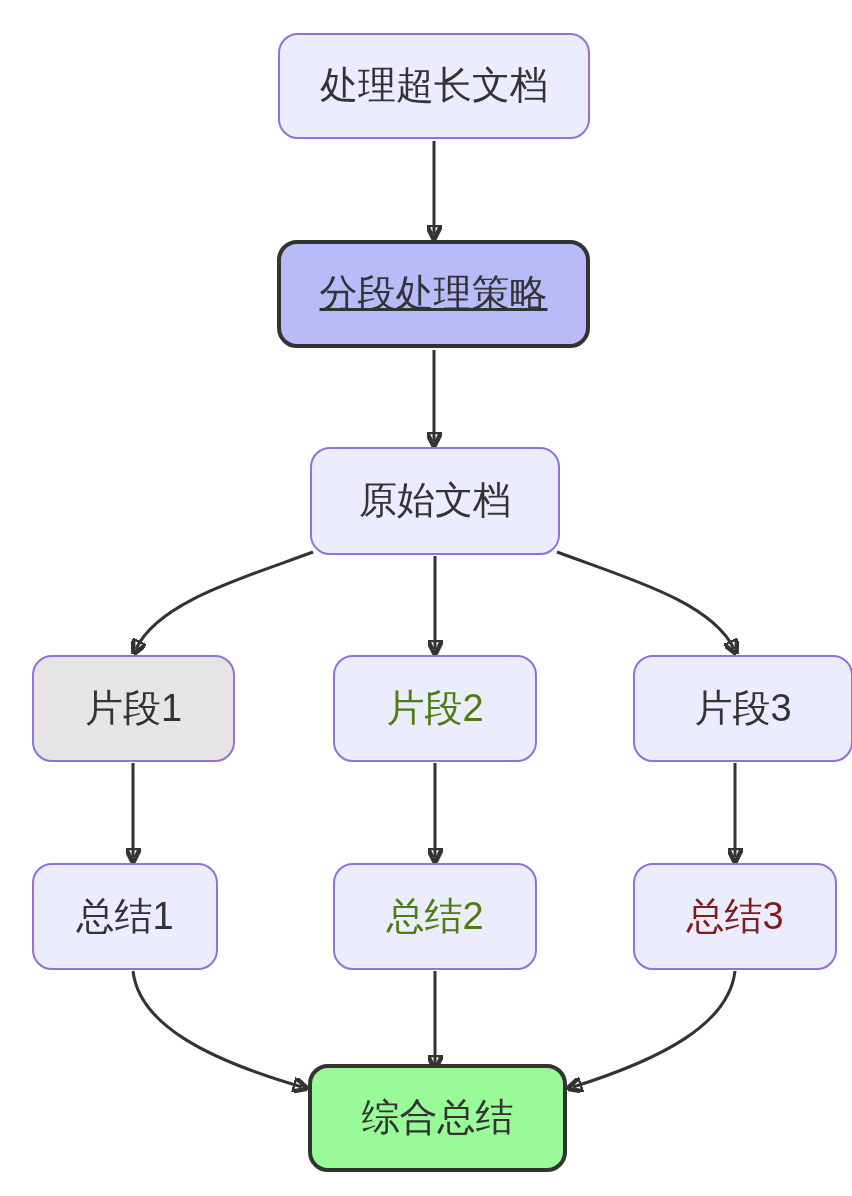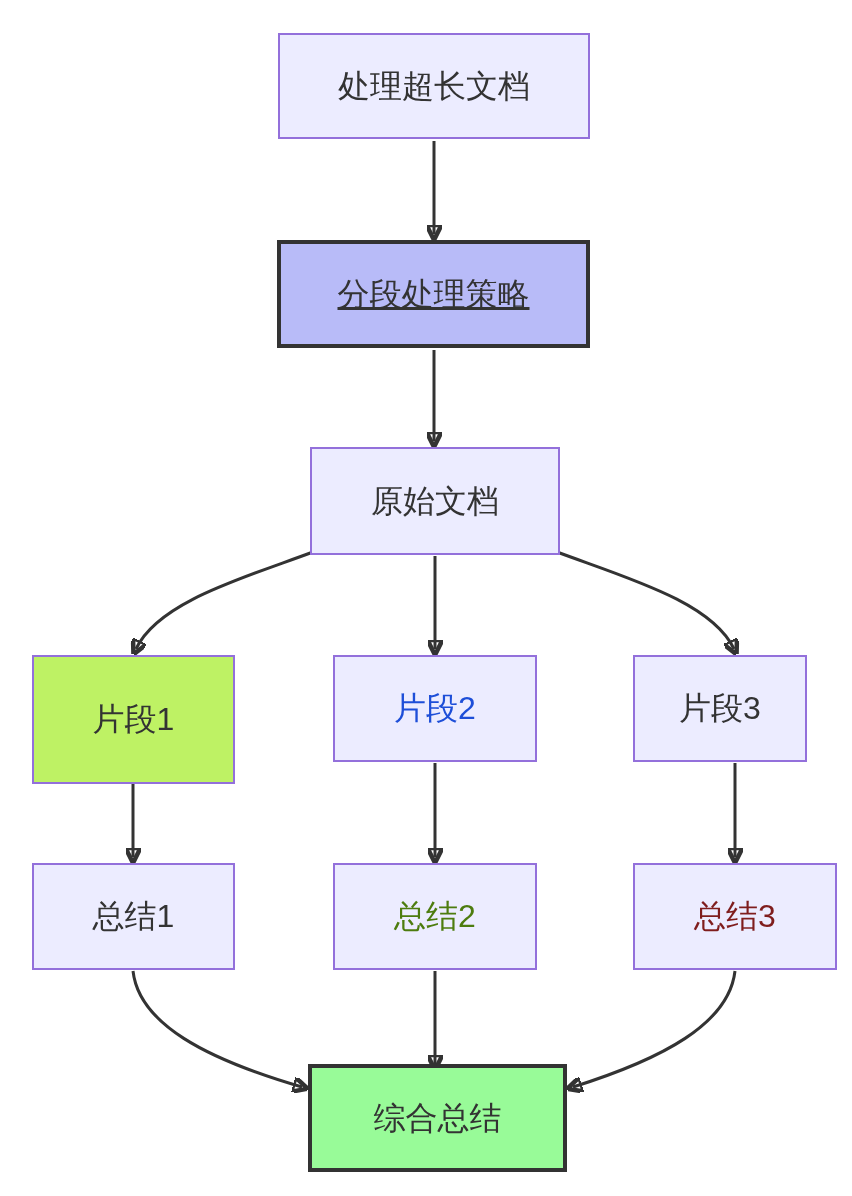--- a/index.html
+++ b/index.html
@@ -28,23 +28,24 @@
   }
   .node {
     position: absolute;
     box-sizing: border-box;
     border-style: solid;
     border-width: 2px;
     display: flex;
     align-items: center;
     justify-content: center;
     color: #333333;
-    font-size: 32px;
+    font-size: 38px;
     line-height: 1.2;
     white-space: nowrap;
+    border-radius: 20px;
   }
 </style>
 </head>
 <body>
 
 <div class="canvas">
 
   <svg class="edge-layer" id="edge-layer" viewBox="0 0 852 1196" xmlns="http://www.w3.org/2000/svg">
     <defs>
       <marker id="arrowhead" viewBox="0 0 10 10" refX="6" refY="5" markerWidth="5" markerHeight="5" orient="auto-start-reverse">
@@ -69,33 +70,33 @@
   </div>
 
   <div class="node" style="left: 277px; top: 240px; width: 313px; height: 108px; background: rgb(184, 187, 248); border-color: rgb(51, 51, 51); border-width: 4px; color: rgb(51, 51, 51); text-decoration: underline;">
     <span>分段处理策略</span>
   </div>
 
   <div class="node" style="left: 310px; top: 447px; width: 250px; height: 108px; background: rgb(236, 236, 255); border-color: rgb(147, 112, 219); border-width: 2px; color: rgb(51, 51, 51);">
     <span>原始文档</span>
   </div>
 
-  <div class="node" style="left: 32px; top: 655px; width: 203px; height: 129px; background: #bef264; border-color: rgb(147, 112, 219); border-width: 2px; color: rgb(51, 51, 51);">
+  <div class="node" style="left: 32px; top: 655px; width: 203px; height: 107px; background: #e5e5e5; border-color: rgb(147, 112, 219); border-width: 2px; color: rgb(51, 51, 51);">
     <span>片段1</span>
   </div>
 
-  <div class="node" style="left: 333px; top: 655px; width: 204px; height: 107px; background: rgb(236, 236, 255); border-color: rgb(147, 112, 219); border-width: 2px; color: #1d4ed8;">
+  <div class="node" style="left: 333px; top: 655px; width: 204px; height: 107px; background: rgb(236, 236, 255); border-color: rgb(147, 112, 219); border-width: 2px; color: #4d7c0f;">
     <span>片段2</span>
   </div>
 
-  <div class="node" style="left: 633px; top: 655px; width: 174px; height: 107px; background: rgb(236, 236, 255); border-color: rgb(147, 112, 219); border-width: 2px; color: rgb(51, 51, 51);">
+  <div class="node" style="left: 633px; top: 655px; width: 220px; height: 107px; background: rgb(236, 236, 255); border-color: rgb(147, 112, 219); border-width: 2px; color: rgb(51, 51, 51);">
     <span>片段3</span>
   </div>
 
-  <div class="node" style="left: 32px; top: 863px; width: 203px; height: 107px; background: rgb(236, 236, 255); border-color: rgb(147, 112, 219); border-width: 2px; color: rgb(51, 51, 51);">
+  <div class="node" style="left: 32px; top: 863px; width: 186px; height: 107px; background: rgb(236, 236, 255); border-color: rgb(147, 112, 219); border-width: 2px; color: rgb(51, 51, 51);">
     <span>总结1</span>
   </div>
 
   <div class="node" style="left: 333px; top: 863px; width: 204px; height: 107px; background: rgb(236, 236, 255); border-color: rgb(147, 112, 219); border-width: 2px; color: #4d7c0f;">
     <span>总结2</span>
   </div>
 
   <div class="node" style="left: 633px; top: 863px; width: 204px; height: 107px; background: rgb(236, 236, 255); border-color: rgb(147, 112, 219); border-width: 2px; color: #7f1d1d;">
     <span>总结3</span>
   </div>

